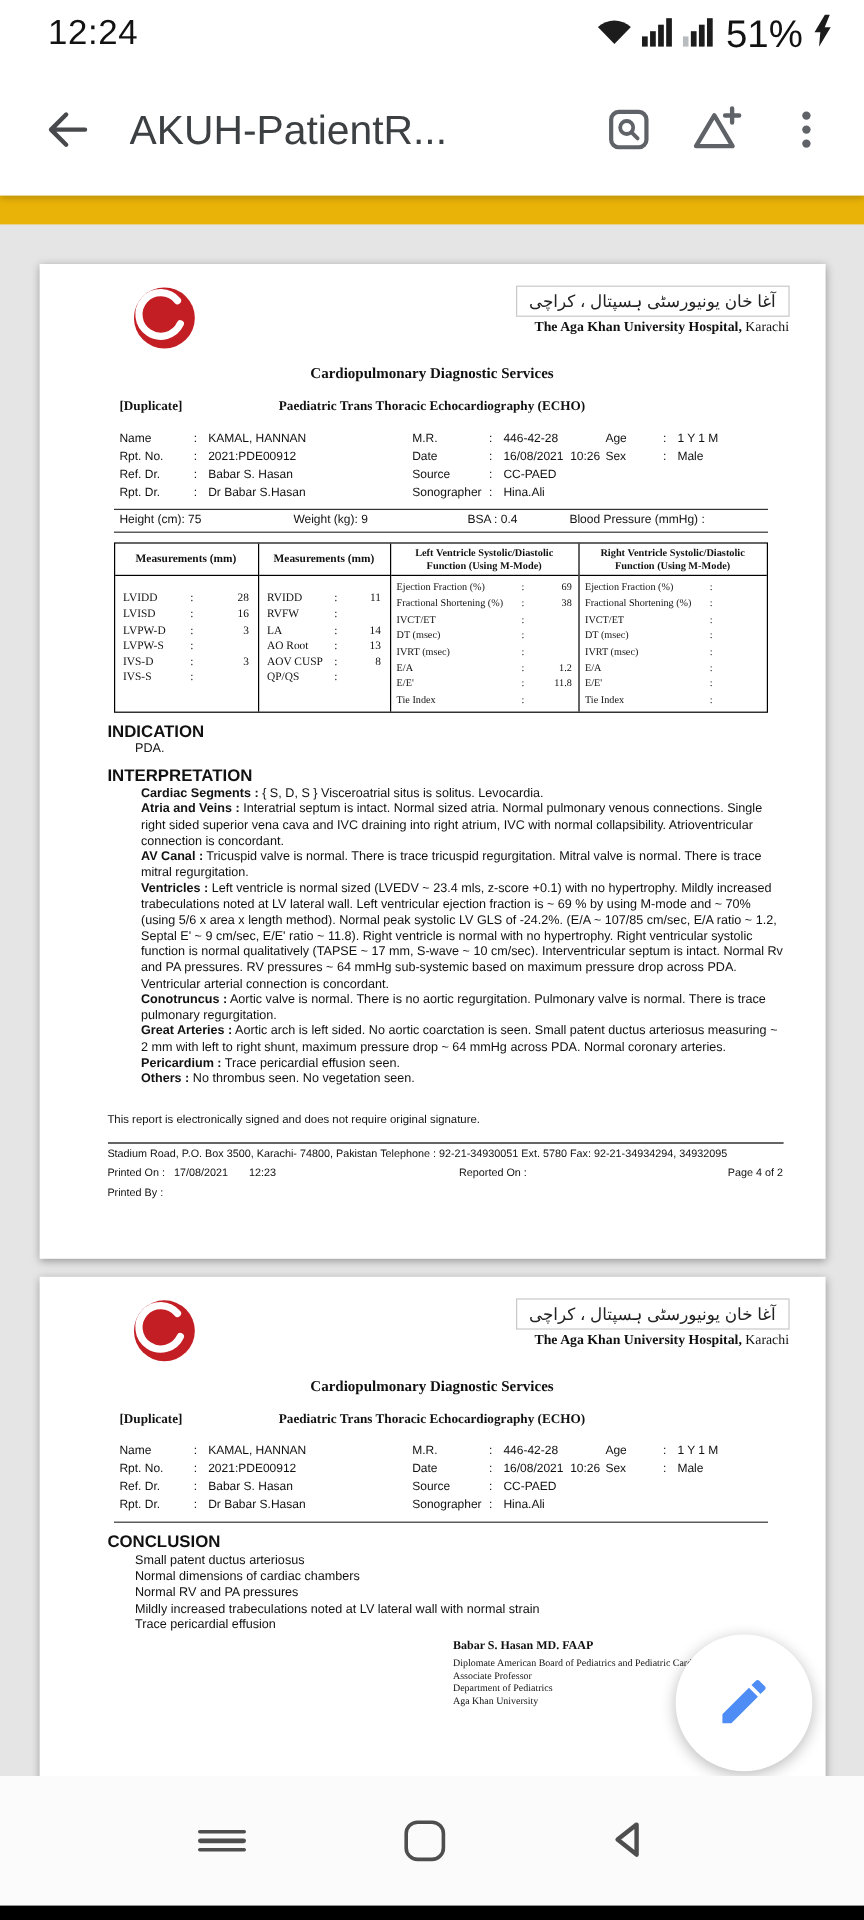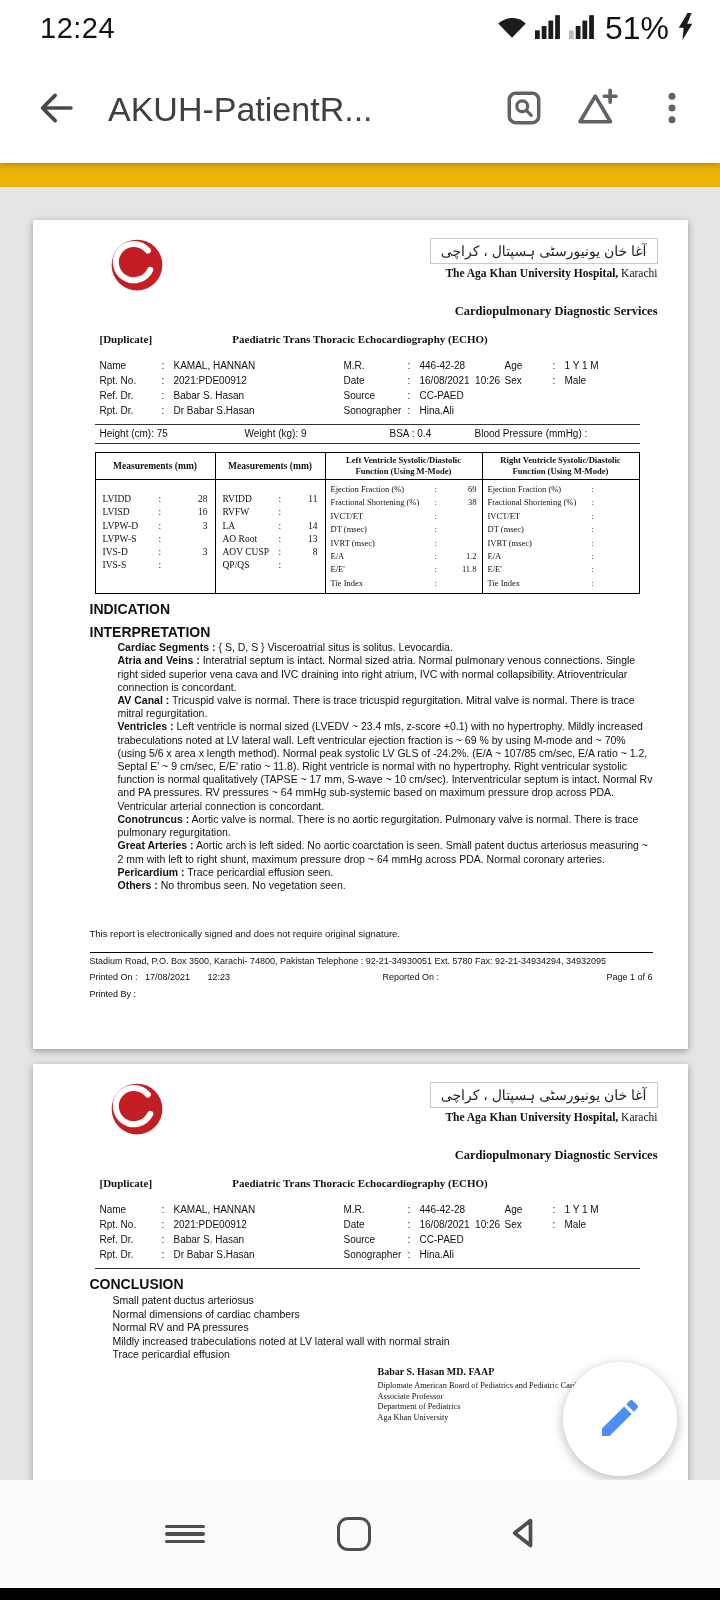--- a/index.html
+++ b/index.html
@@ -30,21 +30,21 @@
   .page2 { height:425px; margin-top:15px; }
 
   
   .doc-header { display:flex; justify-content:space-between; padding-top:16px; }
   .logo { margin-left:45px; width:58px; height:58px; }
   .hosp { text-align:right; padding-top:2px; }
   .urdu { direction:rtl; font-size:14px; line-height:22px; padding:1px 10px;
     border:1px solid #c9c9c9; display:inline-block; color:#222; }
   .hname { font-family:"Liberation Serif", serif; font-size:11.5px; margin-top:3px; }
   .hname b { font-weight:bold; }
-  .dept { text-align:right; font-family:"Liberation Serif", serif; font-weight:bold;
+  .dept { text-align:center; font-family:"Liberation Serif", serif; font-weight:bold;
     font-size:12.5px; margin-top:10px; }
   .title-row { position:relative; text-align:center; margin-top:14px;
     font-family:"Liberation Serif", serif; font-weight:bold; font-size:11px; }
   .dup { position:absolute; left:37px; }
 
   
   .pt-grid { display:grid; grid-template-columns:62px 12px 170px 64px 12px 85px 48px 12px auto;
     margin:13px 0 0 37px; font-size:10px; line-height:15px; }
   .pt-grid .c { text-align:left; }
   .pt-grid .v { white-space:pre; }
@@ -426,41 +426,42 @@
             <div class="mrow">
                 <span class="ml">Tie Index</span>
                 <span class="mc">:</span>
                 <span class="mv"></span>
               </div>
           </div>
         </div>
       </div>
 
       <div class="sec-h">INDICATION</div>
+      <div class="indic-text">PDA.</div>
       <div class="sec-h">INTERPRETATION</div>
 
       <div class="interp">
         <p><b>Cardiac Segments :</b> <span>{ S, D, S } Visceroatrial situs is solitus. Levocardia.</span></p>
         <p><b>Atria and Veins :</b> <span>Interatrial septum is intact. Normal sized atria. Normal pulmonary venous connections. Single right sided superior vena cava and IVC draining into right atrium, IVC with normal collapsibility. Atrioventricular connection is concordant.</span></p>
         <p><b>AV Canal :</b> <span>Tricuspid valve is normal. There is trace tricuspid regurgitation. Mitral valve is normal. There is trace mitral regurgitation.</span></p>
         <p><b>Ventricles :</b> <span>Left ventricle is normal sized (LVEDV ~ 23.4 mls, z-score +0.1) with no hypertrophy. Mildly increased trabeculations noted at LV lateral wall. Left ventricular ejection fraction is ~ 69 % by using M-mode and ~ 70% (using 5/6 x area x length method). Normal peak systolic LV GLS of -24.2%.  (E/A ~ 107/85 cm/sec, E/A ratio ~ 1.2, Septal E' ~ 9 cm/sec, E/E' ratio ~ 11.8). Right ventricle is normal with no hypertrophy. Right ventricular systolic function is normal qualitatively (TAPSE ~ 17 mm, S-wave ~ 10 cm/sec). Interventricular septum is intact. Normal Rv and PA pressures. RV pressures ~ 64 mmHg sub-systemic based on maximum pressure drop across PDA. Ventricular arterial connection is concordant.</span></p>
         <p><b>Conotruncus :</b> <span>Aortic valve is normal. There is no aortic regurgitation. Pulmonary valve is normal. There is trace pulmonary regurgitation.</span></p>
         <p><b>Great Arteries :</b> <span>Aortic arch is left sided. No aortic coarctation is seen. Small patent ductus arteriosus measuring ~ 2 mm with left to right shunt, maximum pressure drop ~ 64 mmHg across PDA. Normal coronary arteries.</span></p>
         <p><b>Pericardium :</b> <span>Trace pericardial effusion seen.</span></p>
         <p><b>Others :</b> <span>No thrombus seen. No vegetation seen.</span></p>
       </div>
 
       <div class="p1-footer">
         <div class="esign">This report is electronically signed and does not require original signature.</div>
         <div class="fline"></div>
         <div class="addr">Stadium Road, P.O. Box 3500, Karachi- 74800, Pakistan  Telephone : 92-21-34930051 Ext. 5780 Fax: 92-21-34934294, 34932095</div>
         <div class="prow">
           <span class="pon">Printed On :   17/08/2021       12:23</span>
           <span class="ron">Reported On :</span>
-          <span class="pno">Page 1 of 6</span>
+          <span class="pno">Page 4 of 2</span>
         </div>
         <div class="pby">Printed By :</div>
       </div>
     </div>
 
     <div class="page page2">
       <div class="doc-header">
         <div class="logo">
           <svg width="58" height="58" viewBox="0 0 48 48">
               <circle cx="24" cy="24" r="21" fill="#C41E25"></circle>

